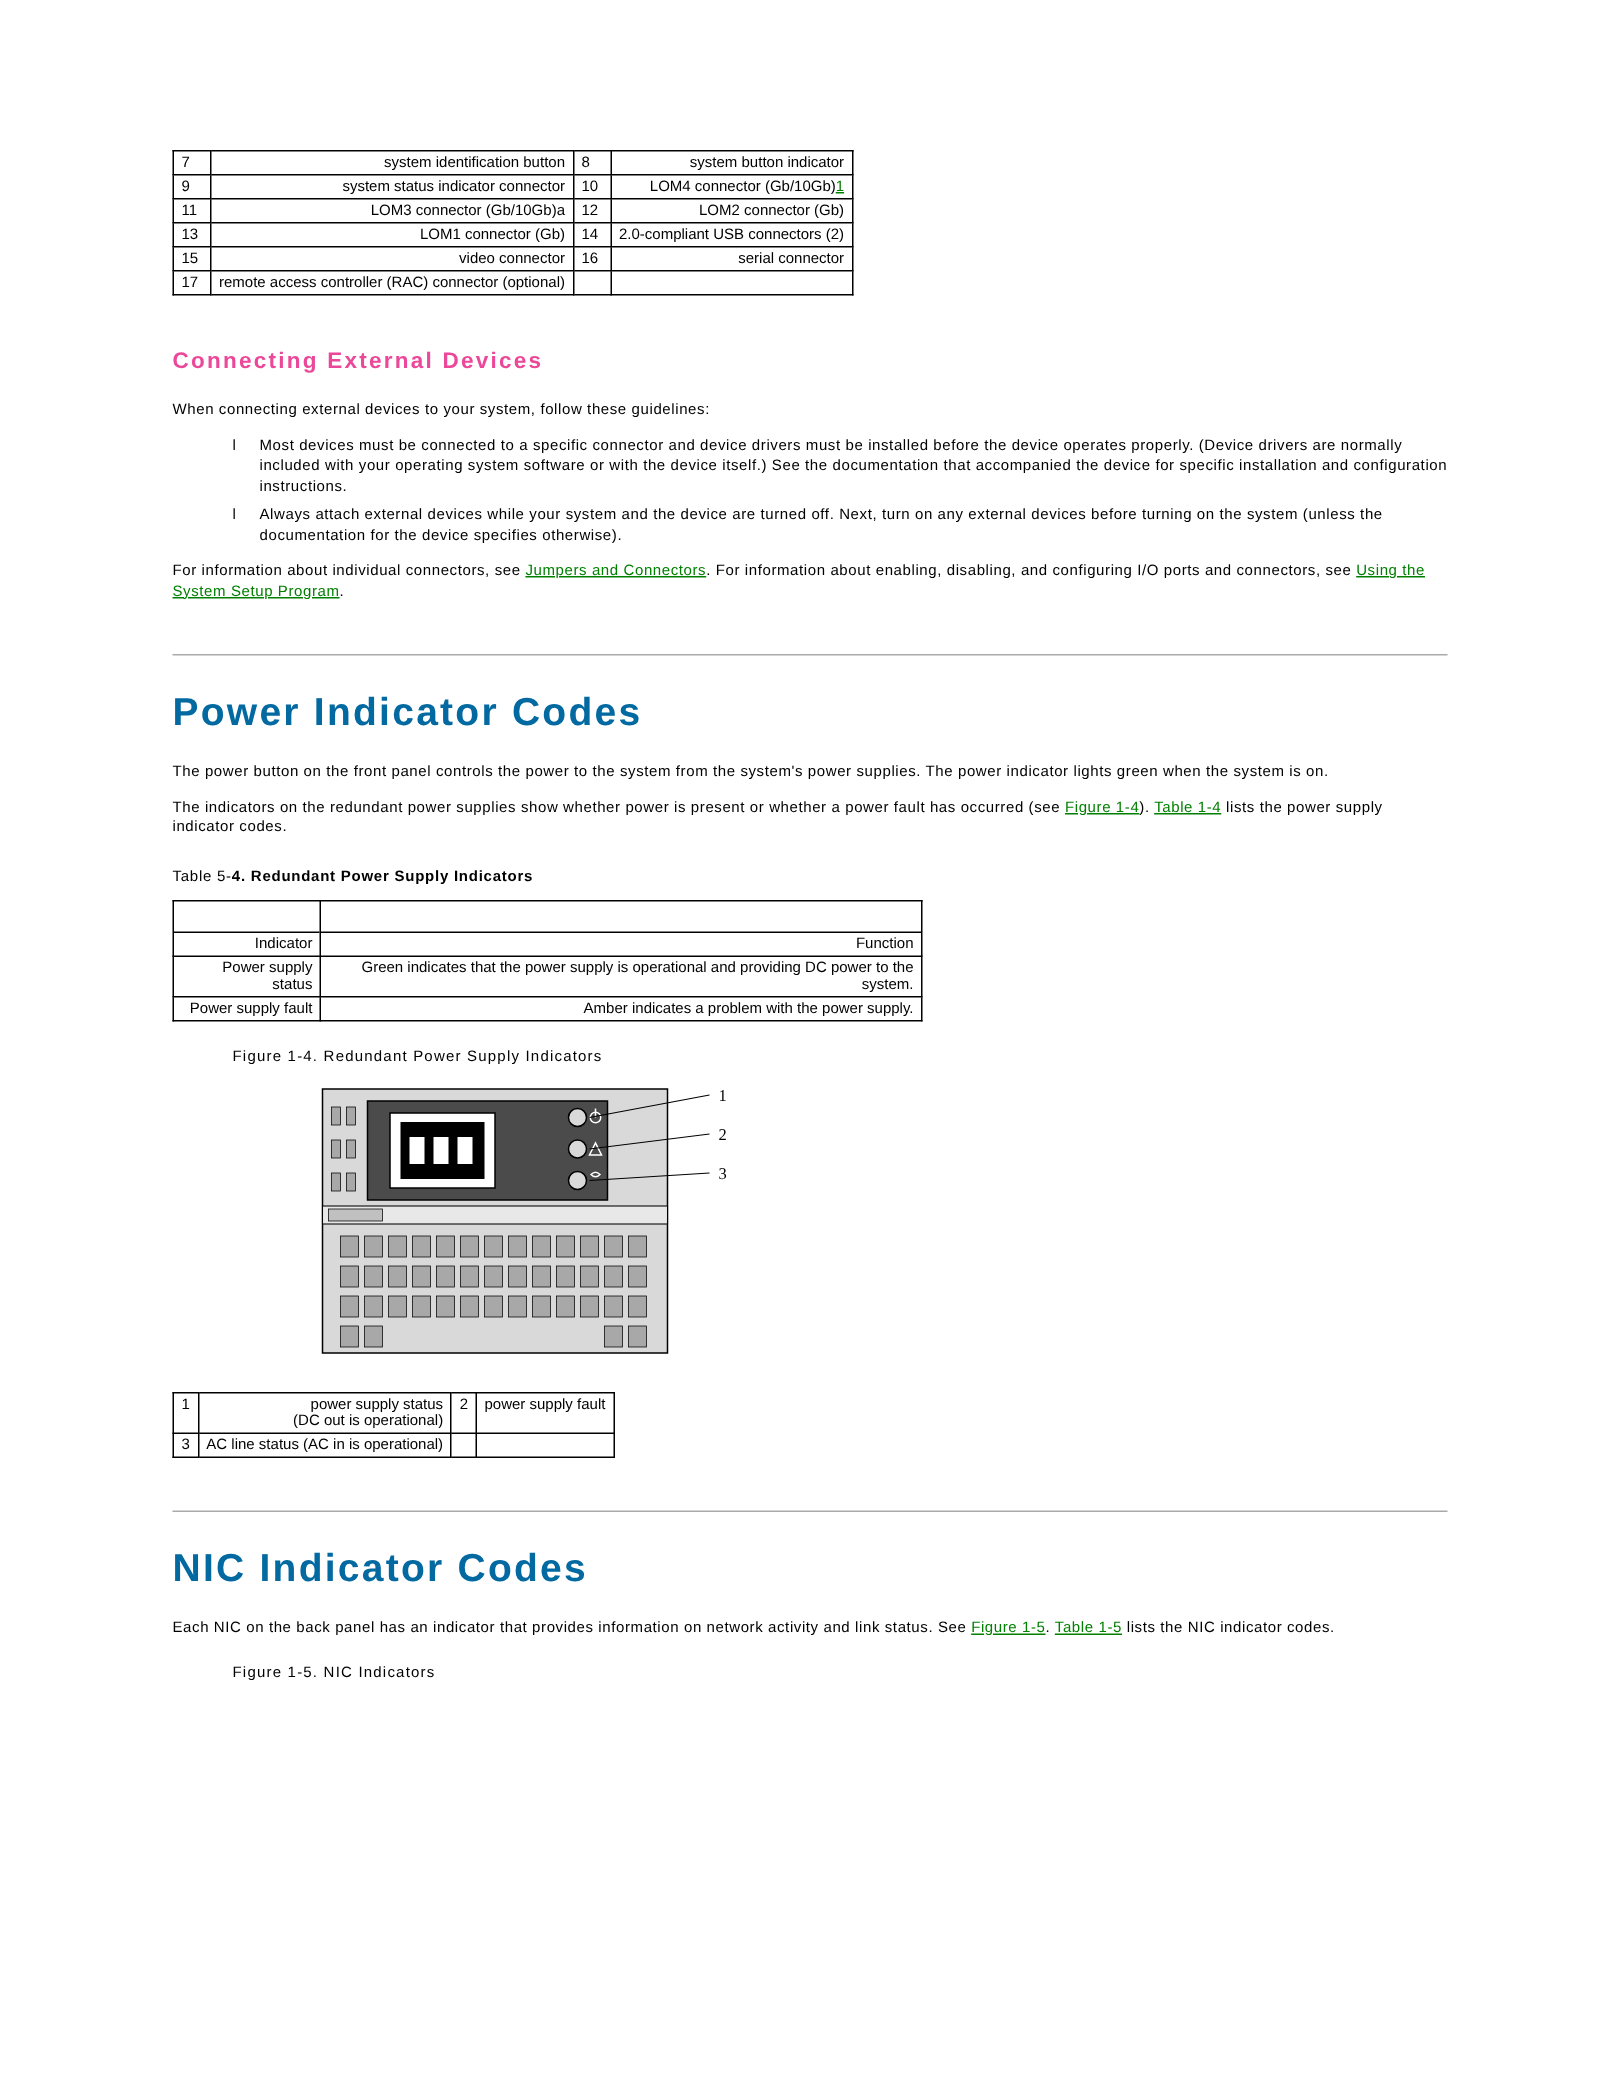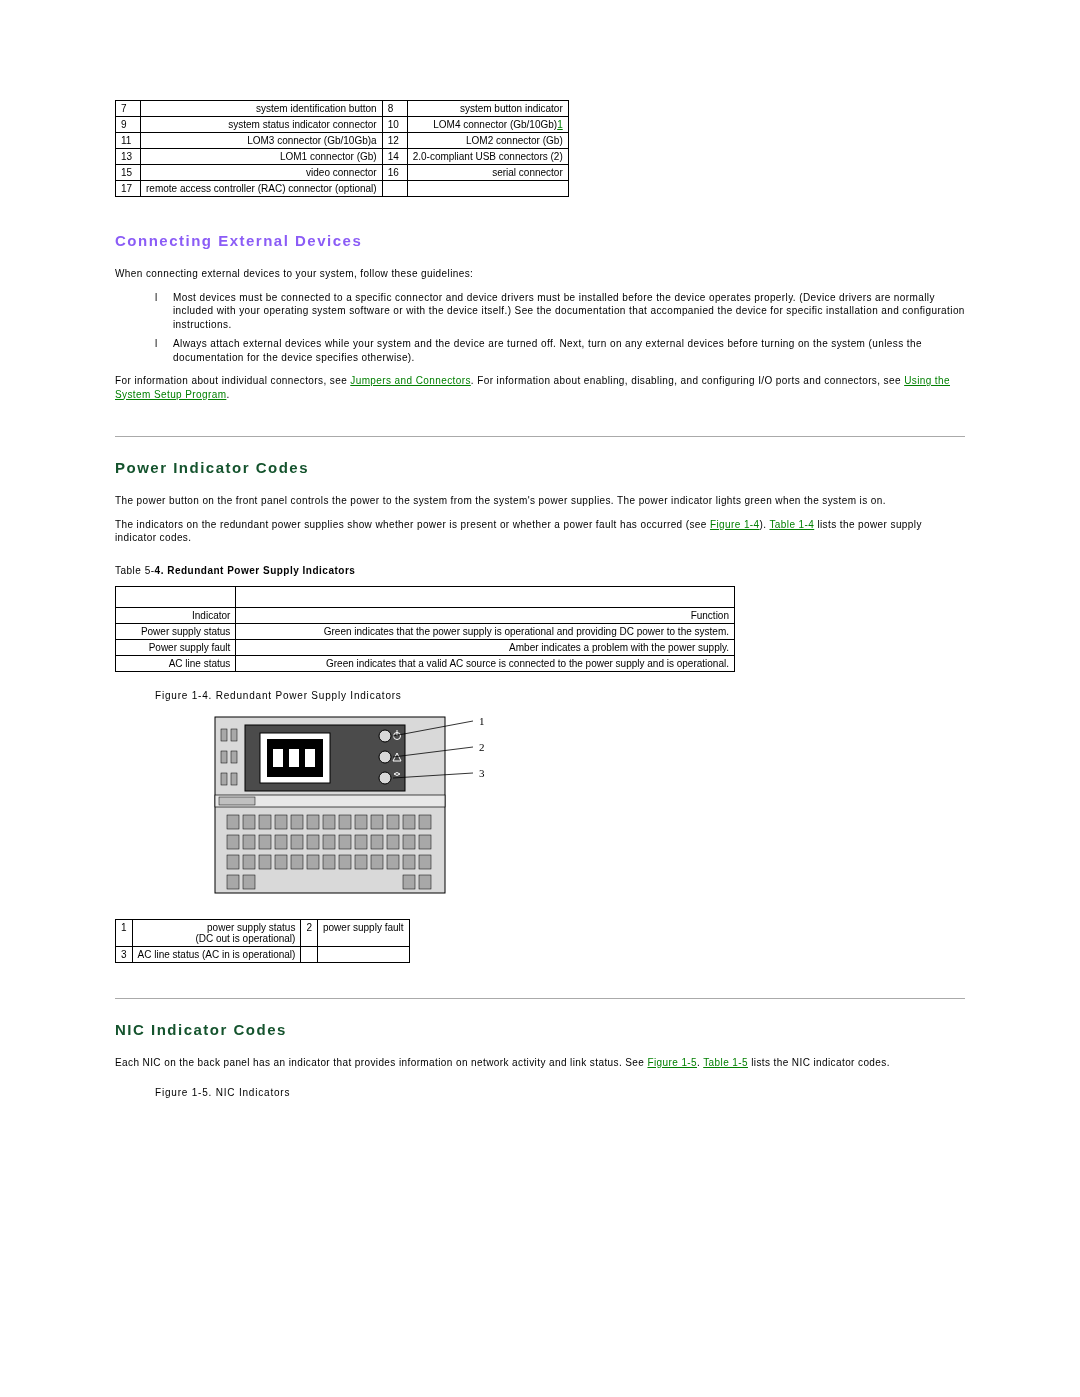--- a/index.html
+++ b/index.html
@@ -20,30 +20,30 @@
     border-collapse: collapse;
     font-size: 10px;
   }
   table td {
     border: 1px solid #000;
     padding: 2px 5px;
     text-align: right;
     vertical-align: top;
   }
   .section-heading {
-    color: #8b5cf6;
+    color: #ec4899;
     font-size: 15px;
     font-weight: bold;
     letter-spacing: 1.5px;
     margin-top: 35px;
     margin-bottom: 18px;
   }
   .main-heading {
-    color: #14532d;
-    font-size: 15px;
+    color: #0369a1;
+    font-size: 26px;
     font-weight: bold;
     letter-spacing: 1.5px;
     margin-top: 22px;
     margin-bottom: 18px;
   }
   p {
     font-size: 10px;
     line-height: 1.35;
     letter-spacing: 0.4px;
     margin: 10px 0;
@@ -179,43 +179,39 @@
   <p>The power button on the front panel controls the power to the system from the system's power supplies. The power indicator lights green when the system is on.</p>
 
   <p>
     <span>The indicators on the redundant power supplies show whether power is present or whether a power fault has occurred (see </span><span class="link">Figure 1-4</span><span>). </span><span class="link">Table 1-4</span><span> lists the power supply indicator codes.</span>
   </p>
 
   <div class="table-title">
     <span>Table 5-</span><strong>4. Redundant Power Supply Indicators</strong>
   </div>
 
-  <table class="psu-table" style="width:620px;">
+  <table class="psu-table" style="width:500px;">
     <thead>
       <tr>
           <td></td>
           <td></td>
         </tr>
     </thead>
     <tbody>
       <tr>
         <td>Indicator</td>
         <td>Function</td>
       </tr>
       <tr>
         <td>Power supply status</td>
         <td>Green indicates that the power supply is operational and providing DC power to the system.</td>
       </tr>
       <tr>
         <td>Power supply fault</td>
         <td>Amber indicates a problem with the power supply.</td>
-      </tr>
-      <tr>
-        <td>AC line status</td>
-        <td>Green indicates that a valid AC source is connected to the power supply and is operational.</td>
       </tr>
     </tbody>
   </table>
 
   <div class="figure-caption">Figure 1-4. Redundant Power Supply Indicators</div>
 
   <div class="psu-figure">
     <svg width="300" height="190" viewBox="0 0 300 190">
 
       <rect x="10" y="6" width="230" height="176" fill="#d9d9d9" stroke="#000" stroke-width="1"></rect>

